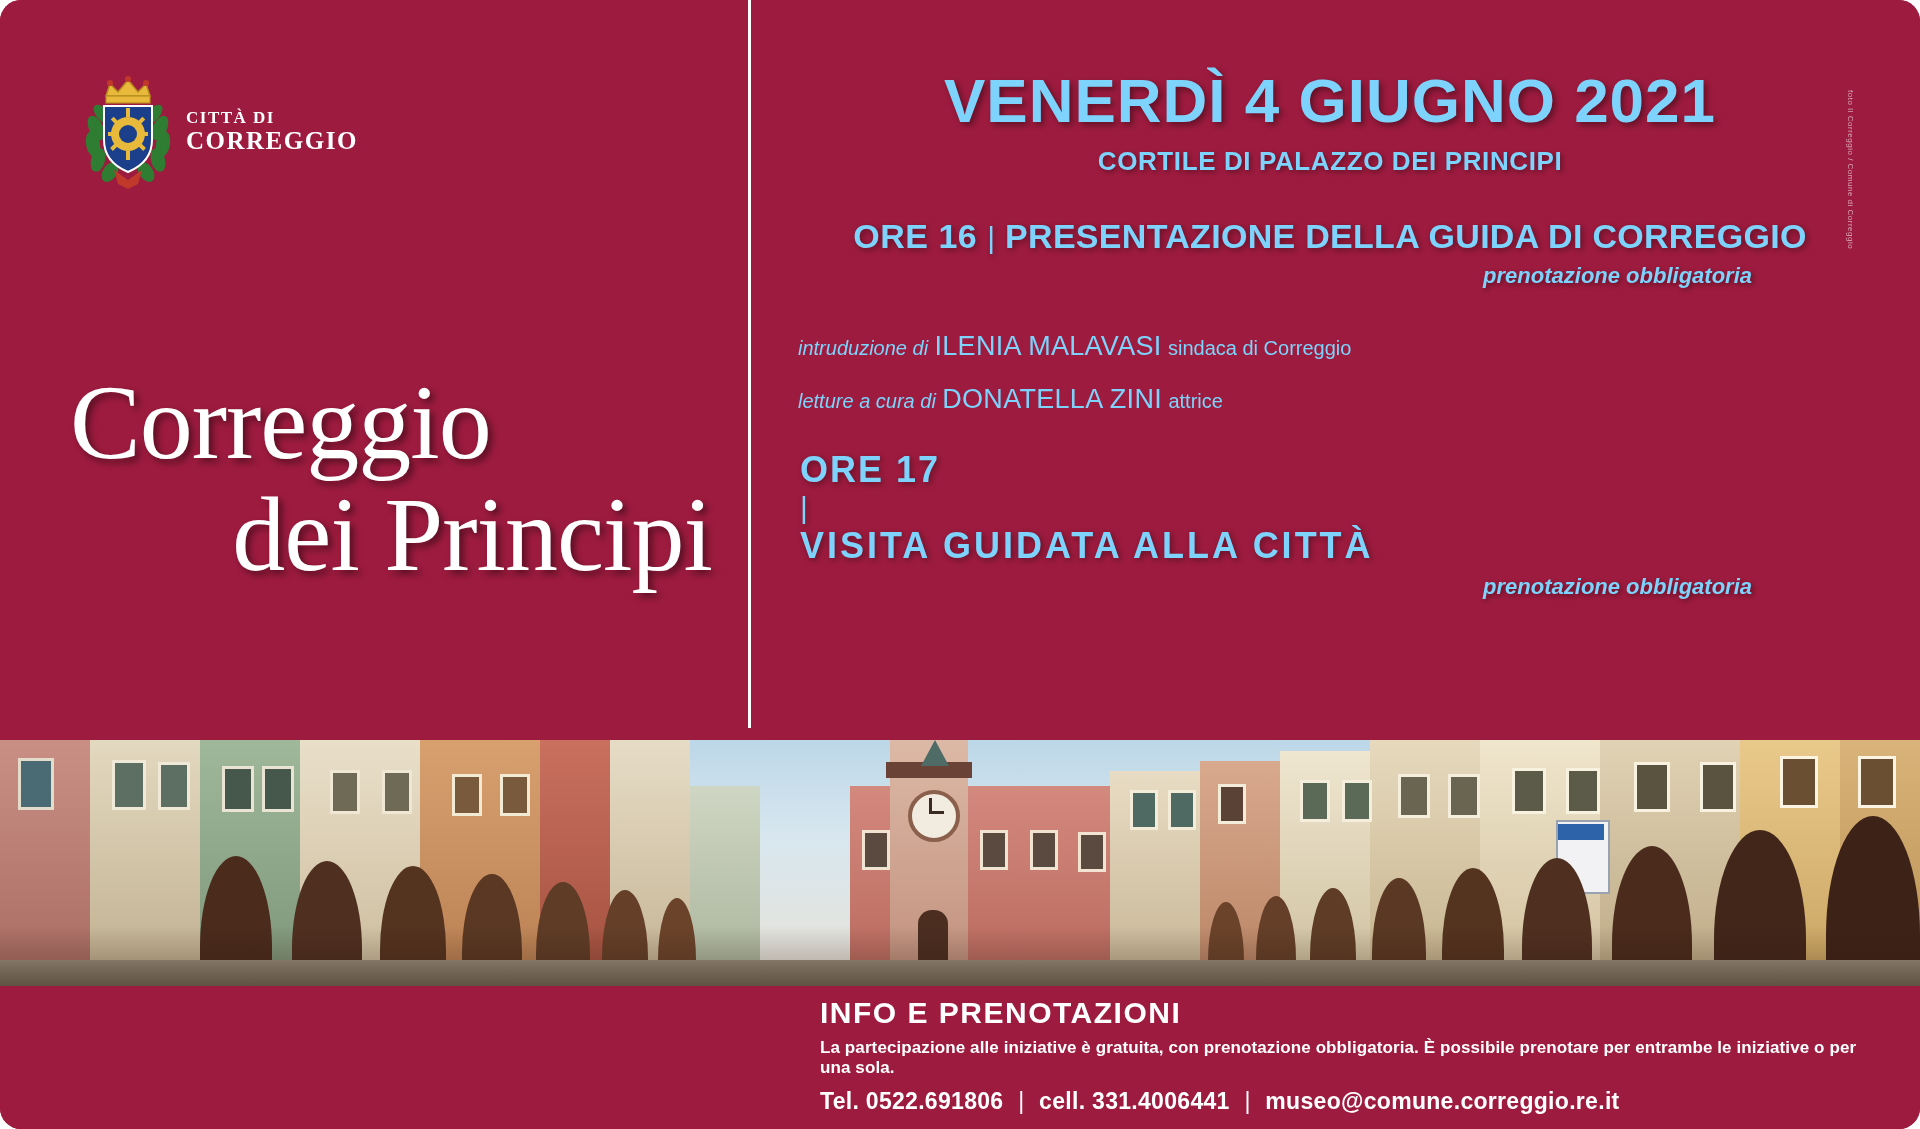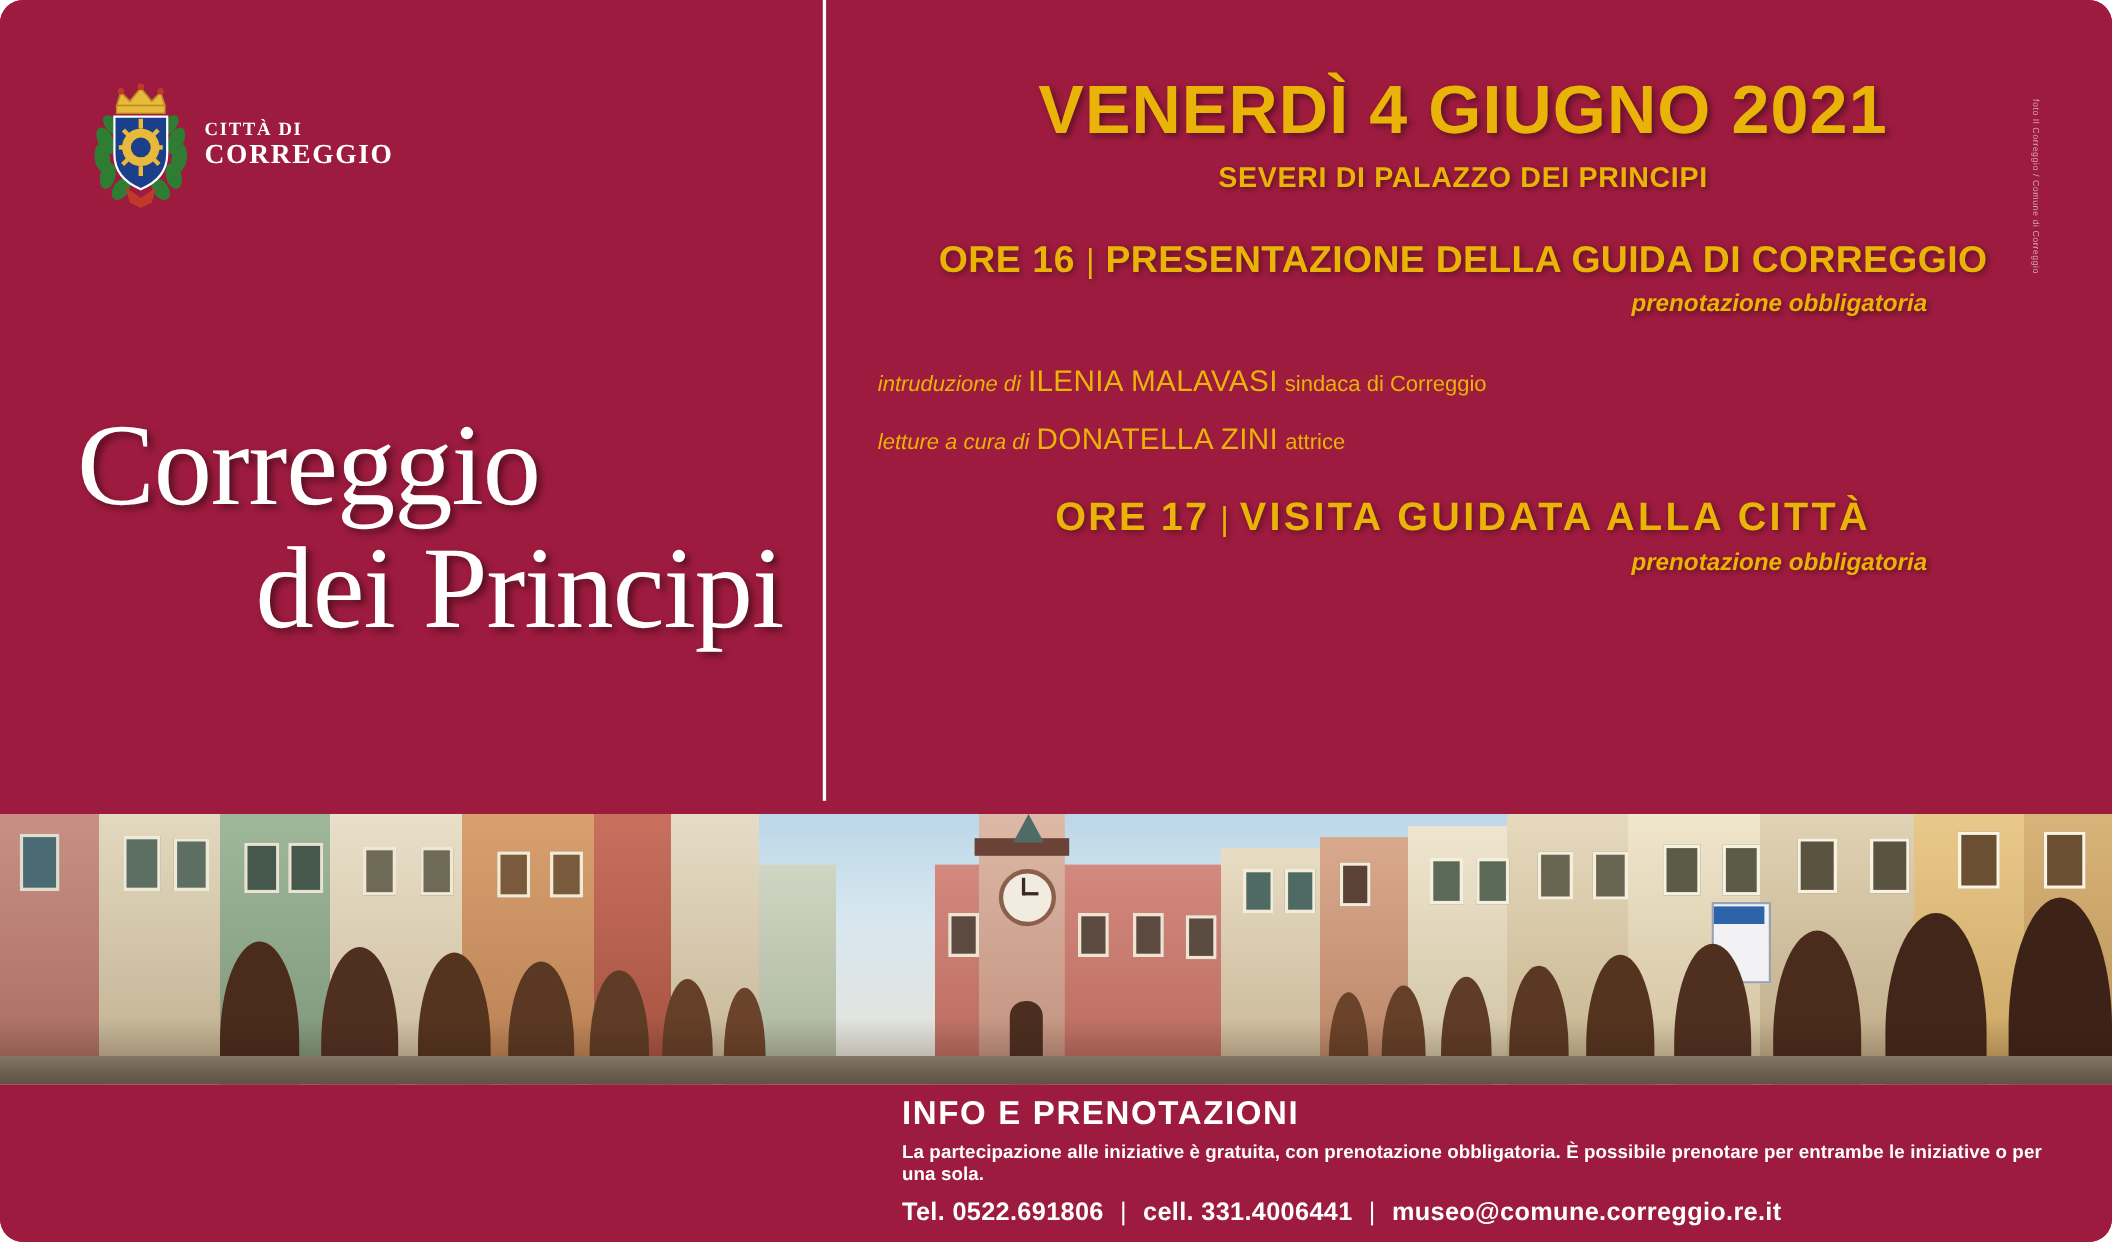--- a/index.html
+++ b/index.html
@@ -90,21 +90,21 @@
     padding-right: 18px;
     letter-spacing: -1px;
   }
 
   
   .right {
     position: absolute;
     left: 790px;
     top: 70px;
     width: 1080px;
-    color: #eab308;
+    color: #7dd3fc;
   }
   .date {
     font-family: "Liberation Sans", sans-serif;
     font-weight: bold;
     font-size: 62px;
     letter-spacing: 1px;
     text-align: center;
     text-shadow: 3px 3px 6px rgba(0,0,0,0.4);
     line-height: 1.0;
   }
@@ -184,20 +184,21 @@
     font-size: 25px;
     letter-spacing: 0.2px;
   }
   .gift .plain { font-weight: bold; }
   .row-ore2 {
     margin-top: 34px;
     display: flex;
     align-items: baseline;
     justify-content: center;
     text-shadow: 2px 2px 6px rgba(0,0,0,0.4);
+    flex-direction: column;
   }
   .row-ore2 .ore-label { font-size: 36px; letter-spacing: 2px; }
   .row-ore2 .ore-title { font-size: 36px; font-weight: bold; letter-spacing: 3px; }
 
   .vertical-credit {
     position: absolute;
     left: 1855px;
     top: 90px;
     width: 200px;
     transform: rotate(90deg);
@@ -330,21 +331,21 @@
       </div>
     </div>
 
     <div class="title-block">
       <div class="title-1">Correggio</div>
       <div class="title-2">dei Principi</div>
     </div>
 
     <div class="right">
       <div class="date">VENERDÌ 4 GIUGNO 2021</div>
-      <div class="venue">SEVERI DI PALAZZO DEI PRINCIPI</div>
+      <div class="venue">CORTILE DI PALAZZO DEI PRINCIPI</div>
 
       <div class="row-ore">
         <span class="ore-label">ORE 16</span>
         <span class="ore-sep">|</span>
         <span class="ore-title">PRESENTAZIONE DELLA GUIDA DI CORREGGIO</span>
       </div>
       <div class="note">prenotazione obbligatoria</div>
 
       <div class="credits">
         <div class="credit-line">

